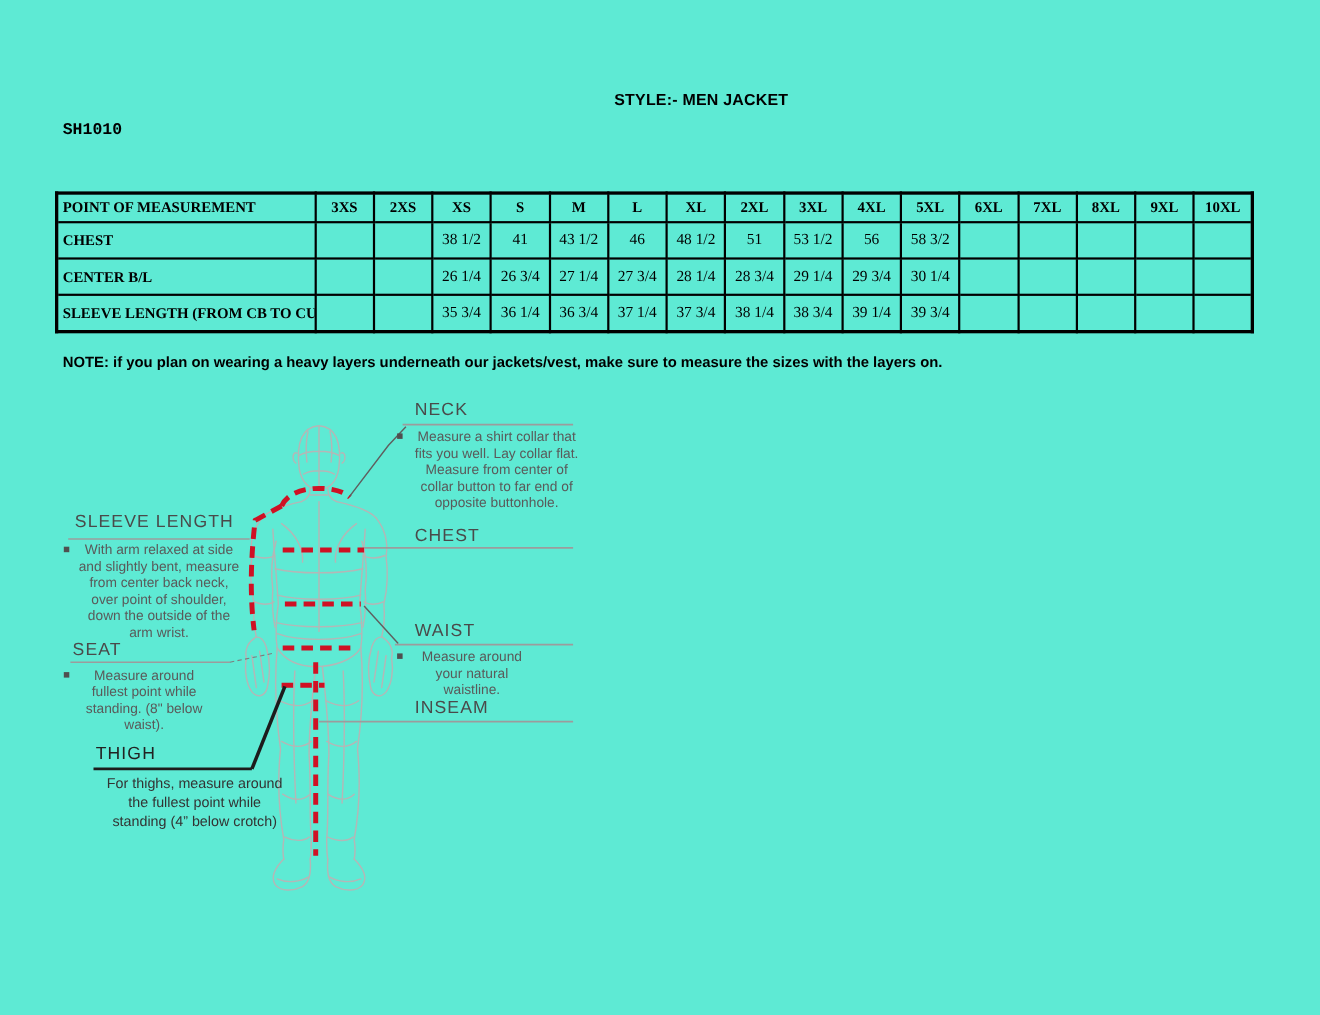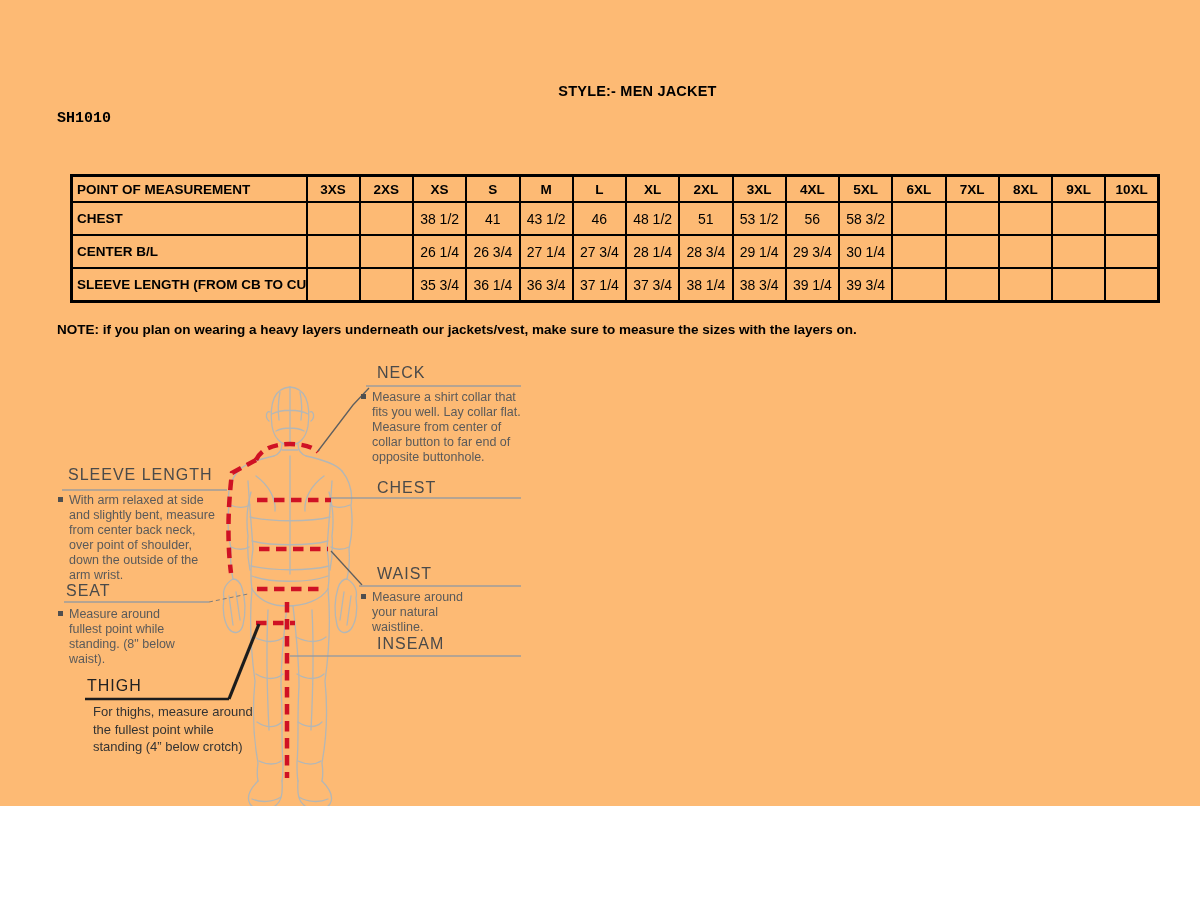--- a/index.html
+++ b/index.html
@@ -1,46 +1,46 @@
 <!DOCTYPE html>
 <html style="--dash-red: #cf1124; --figure-gray: #b4b7b6; --label-gray: #4a4a4a; --text-gray: #5a5a5a; --leader-gray: #9c9c9c; --thigh-black: #1c1c1c;"><head>
 <meta charset="utf-8">
 <style>
   html,body{margin:0;padding:0;background:#ffffff;}
   #canvas{
-    position:relative;width:1200px;height:806px;background:#fdba74;overflow:hidden;
+    position:relative;width:1200px;height:923px;background:#5eead4;overflow:hidden;
     font-family:"Liberation Sans","DejaVu Sans",sans-serif;color:#000;
   }
   
   .doc-title{position:absolute;left:75px;top:83px;width:1125px;text-align:center;
     font-size:14.5px;font-weight:bold;letter-spacing:.2px;}
   .style-code{position:absolute;left:57px;top:110px;font-size:15px;font-weight:bold;font-family:Liberation Mono, monospace;}
   
-  #size-table{position:absolute;left:70px;top:174px;width:1090px;border-collapse:collapse;
-    table-layout:fixed;border:3px solid #000;}
+  #size-table{position:absolute;left:50px;top:174px;width:1090px;border-collapse:collapse;
+    table-layout:fixed;border:3px solid #000;font-family:Liberation Serif, serif;}
   #size-table th,#size-table td{border:2px solid #000;text-align:center;vertical-align:middle;
     font-size:13.5px;padding:0;overflow:hidden;white-space:nowrap;}
   #size-table thead th{height:24px;font-weight:bold;}
   #size-table tbody th,#size-table tbody td{height:31px;}
   #size-table .pom{text-align:left;padding-left:4px;font-weight:bold;}
   #size-table td{font-weight:normal;font-size:14px;}
   
   .note-line{position:absolute;left:57px;top:322px;font-size:13.5px;font-weight:bold;}
   
   #figure-svg{position:absolute;left:0;top:350px;}
   .figure path{fill:none;stroke:var(--figure-gray);stroke-width:1.3;stroke-linecap:round;stroke-linejoin:round;}
   .redline path{fill:none;stroke:var(--dash-red);stroke-width:4.5;stroke-dasharray:10.5 6.5;stroke-linecap:butt;}
   .leader-thin{fill:none;stroke:#5f5f5f;stroke-width:1.3;}
   .leader-gray{fill:none;stroke:var(--leader-gray);stroke-width:1.5;}
   .leader-dash{fill:none;stroke:#7d7d7d;stroke-width:1;stroke-dasharray:4 3;}
   .leader-black{fill:none;stroke:var(--thigh-black);stroke-width:2.6;}
   .leader-black-diag{fill:none;stroke:var(--thigh-black);stroke-width:3.2;}
   .g-label{position:absolute;font-size:16px;letter-spacing:1px;color:var(--label-gray);white-space:nowrap;}
   .g-label.dark{color:#222;}
-  .g-desc{position:absolute;display:flex;gap:6px;font-size:12.5px;line-height:1.2;color:var(--text-gray);}
+  .g-desc{position:absolute;display:flex;gap:6px;font-size:12.5px;line-height:1.2;color:var(--text-gray);text-align:center;}
   .g-desc .bullet{flex:0 0 auto;width:5px;height:5px;background:#4f4f4f;margin-top:4px;}
   .g-desc.thigh{color:#333;font-size:13px;line-height:1.35;}
 </style>
 </head>
 <body>
 
 <div id="canvas">
 
   <div class="doc-title">STYLE:- MEN JACKET</div>
   <div class="style-code">SH1010</div>

